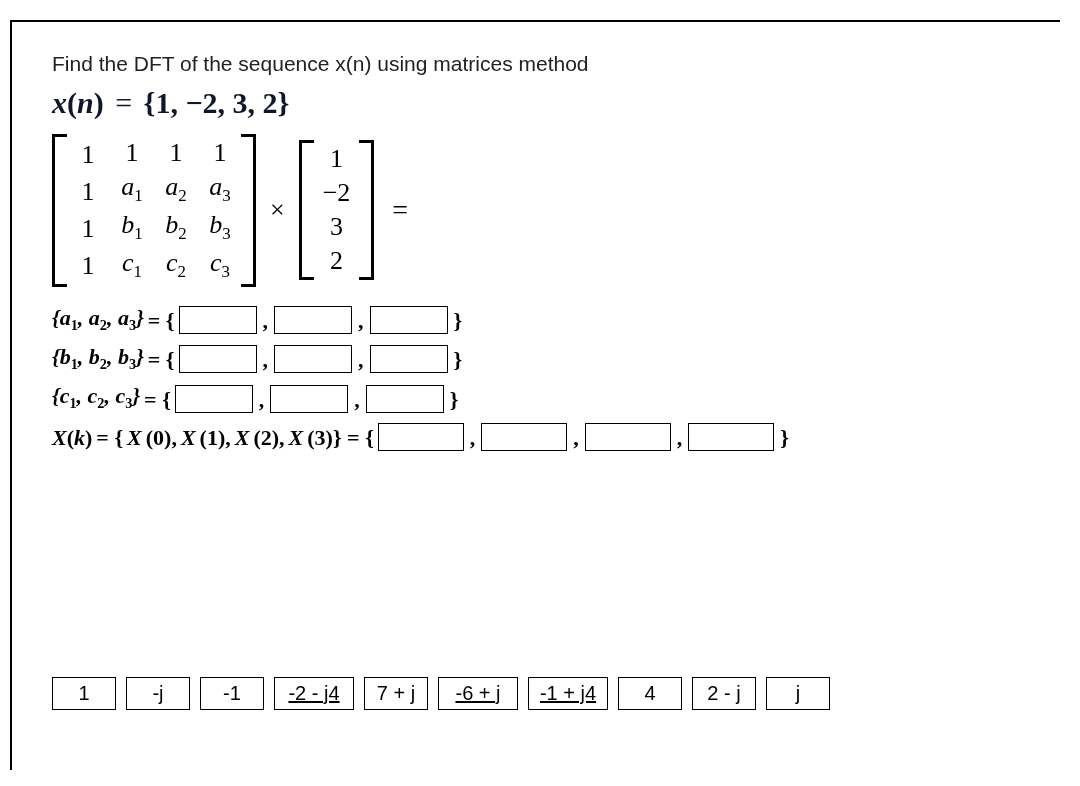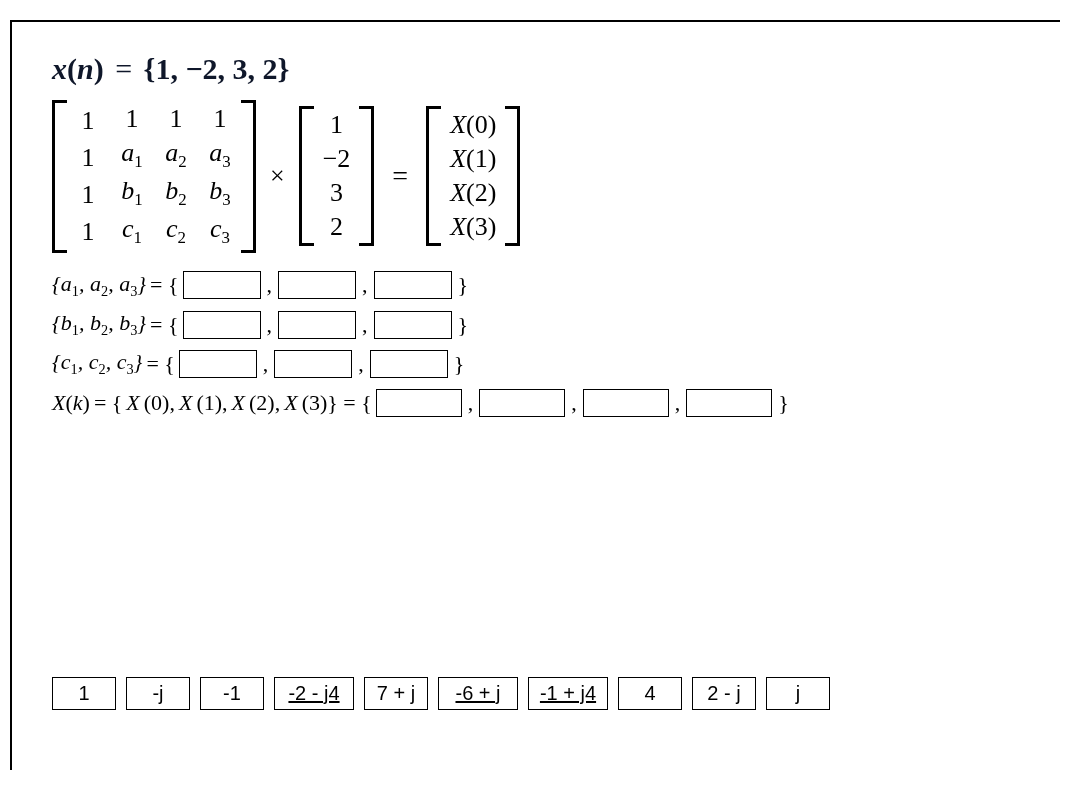--- a/index.html
+++ b/index.html
@@ -74,26 +74,27 @@
     .mleft::after { bottom: 0; left: 0; }
     .mright { border-right: 3px solid #000; }
     .mright::before { top: 0; right: 0; }
     .mright::after { bottom: 0; right: 0; }
     .italic { font-style: italic; }
     .sub { font-size: 0.65em; vertical-align: sub; font-style: normal; }
     .times { font-size: 26px; padding: 0 6px; }
     .eq { font-size: 28px; padding: 0 10px; }
     .answer-row {
       display: flex;
-      align-items: center;
+      align-items: flex-end;
       gap: 4px;
       font-size: 22px;
       font-style: italic;
       font-family: "Times New Roman", serif;
       margin-bottom: 10px;
+      font-weight: bold;
     }
     .answer-row .romans { font-style: normal; }
     .blank {
       display: inline-block;
       border: 1.5px solid #000;
       width: 78px;
       height: 28px;
       background: #fff;
       vertical-align: middle;
     }
@@ -118,20 +119,21 @@
     }
     .choice.w1 { min-width: 80px; text-decoration: underline; }
     .topx { font-style: italic; }
     .upright { font-style: normal; }
   </style>
 </head>
 <body>
 
 <div class="frame">
 
+  <div class="question">Find the DFT of the sequence x(n) using matrices method</div>
 
   <div class="xn">
     <span class="topx">x</span><span class="paren">(</span><span class="topx">n</span><span class="paren">)</span>
     <span class="op">=</span>
     <span class="brace">{</span><span class="num">1</span><span class="paren">, </span><span class="num">−2</span><span class="paren">, </span><span class="num">3</span><span class="paren">, </span><span class="num">2</span><span class="brace">}</span>
   </div>
 
   <div class="matrix-eq">
     <div class="matrix">
       <div class="mleft"></div>
@@ -170,30 +172,20 @@
         <div class="cell">1</div>
         <div class="cell">−2</div>
         <div class="cell">3</div>
         <div class="cell">2</div>
       </div>
       <div class="mright"></div>
     </div>
 
     <span class="eq">=</span>
 
-    <div class="matrix">
-      <div class="mleft"></div>
-      <div class="mcol italic">
-        <div class="cell"><span>X</span><span class="upright">(0)</span></div>
-        <div class="cell"><span>X</span><span class="upright">(1)</span></div>
-        <div class="cell"><span>X</span><span class="upright">(2)</span></div>
-        <div class="cell"><span>X</span><span class="upright">(3)</span></div>
-      </div>
-      <div class="mright"></div>
-    </div>
   </div>
 
   <div class="answer-row">
     <span>{<span>a</span><span class="sub">1</span>, <span>a</span><span class="sub">2</span>, <span>a</span><span class="sub">3</span>}</span>
     <span class="romans">= {</span>
     <span class="blank"></span>
       <span class="comma">,</span>
     <span class="blank"></span>
       <span class="comma">,</span>
     <span class="blank"></span>

